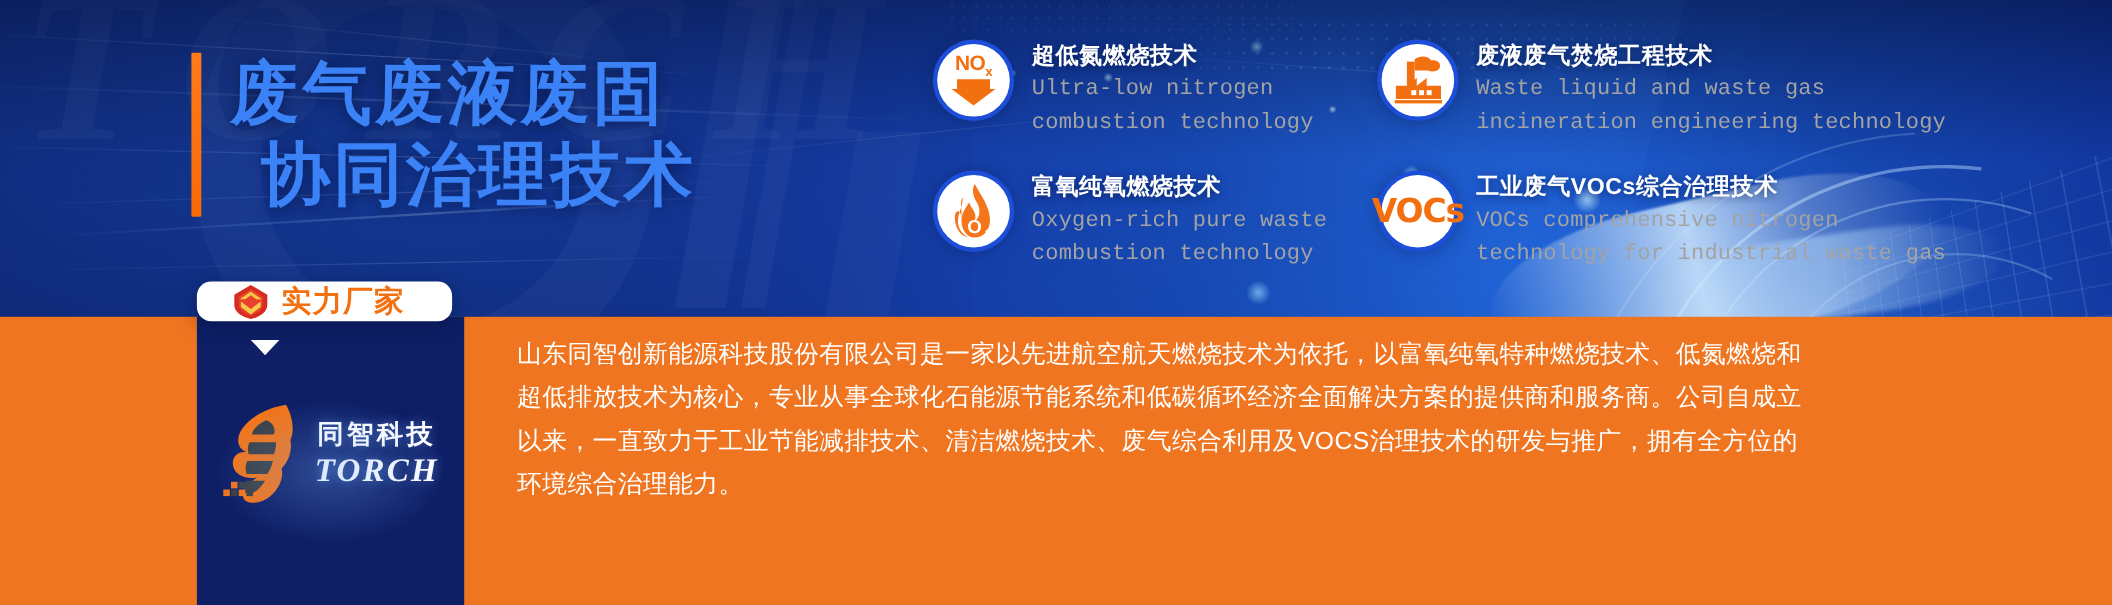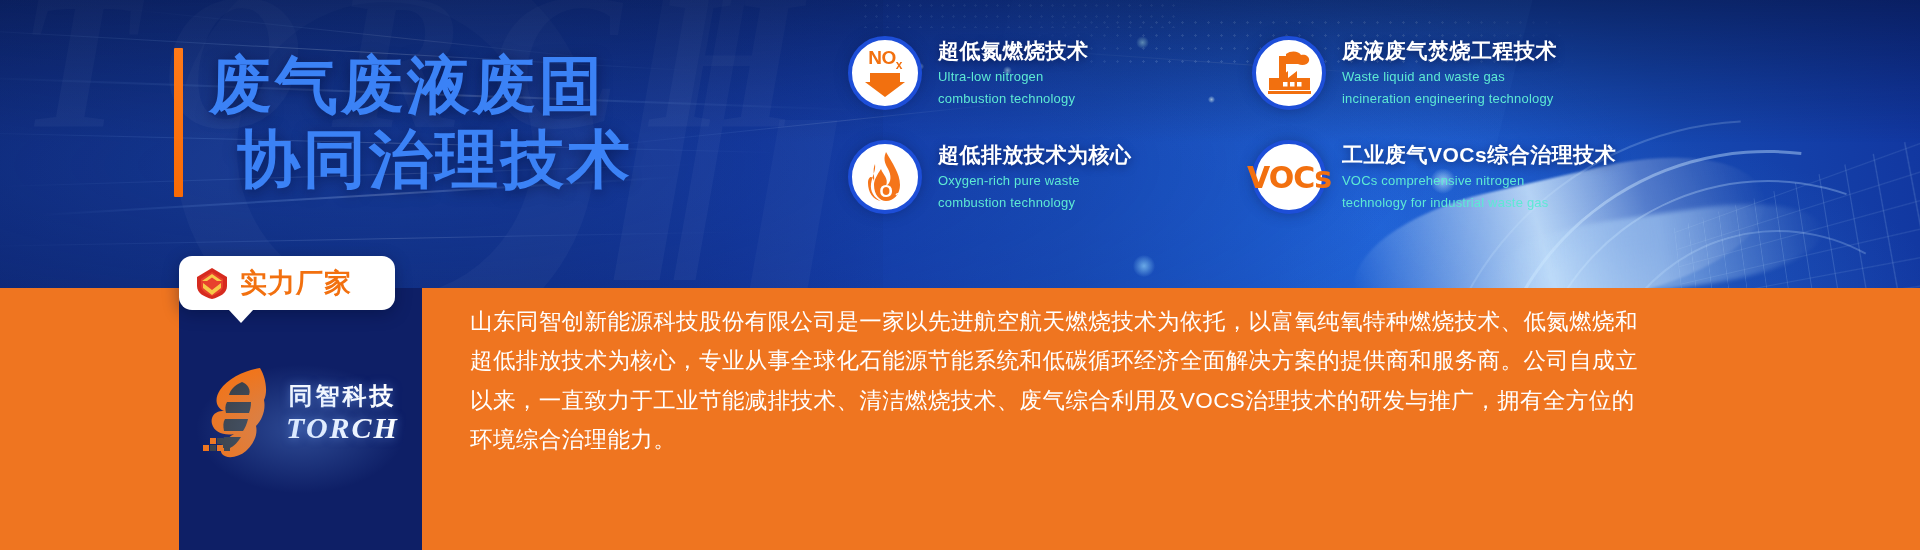--- a/index.html
+++ b/index.html
@@ -180,39 +180,40 @@
     display:flex;align-items:center;justify-content:center;
     box-shadow:0 0 14px rgba(10,30,90,.45);
   }
   .f-text{padding-top:2px;}
   .f-cn{
     color:#ffffff;font-size:21px;font-weight:bold;letter-spacing:.5px;
     line-height:1.25;white-space:nowrap;
     text-shadow:0 2px 8px rgba(4,14,58,.6);
   }
   .f-en{
-    color:#5eead4;font-size:13px;line-height:1.33;
+    color:#a3a3a3;font-size:20px;line-height:1.33;
     margin-top:4px;letter-spacing:.2px;white-space:nowrap;
     font-weight:400;
+    font-family:Liberation Mono, monospace;
   }
 
   
   .nox{display:flex;flex-direction:column;align-items:center;line-height:1;}
   .nox-text{color:#f2700f;font-weight:bold;font-size:19px;letter-spacing:-.5px;}
   .nox-text sub{font-size:12px;}
   .nox-arrow{margin-top:1px;}
 
   
   .badge{
     position:absolute;left:179px;top:256px;
-    width:200px;height:54px;
+    width:200px;height:36px;
     background:#ffffff;
     border-radius:13px;
     display:flex;align-items:center;
-    padding-left:16px;gap:11px;
+    padding-left:32px;gap:11px;
     box-shadow:0 4px 16px rgba(2,12,48,.4);
     z-index:6;
   }
   .badge-text{
     color:#f2700f;font-size:27px;font-weight:bold;letter-spacing:1px;
     font-family:"DejaVu Sans","Liberation Sans",sans-serif;
   }
   .badge-pointer{
     position:absolute;left:228px;top:309px;
     width:0;height:0;
@@ -362,21 +363,21 @@
     <div class="feature">
       <div class="f-icon">
         <svg width="46" height="52" viewBox="0 0 46 52">
           <path d="M24 1 C20 10 25 15 27 20 C30 27 28 33 24 35 C27 27 21 24 19 18 C15 24 12 29 12 34 C12 44 18 50 24 50 C32 50 38 43 38 34 C38 22 30 12 24 1 Z" fill="#f5751a"></path>
           <path d="M13 13 C10 20 13 25 12 30 C10 23 6 26 6 32 C6 41 11 49 19 50 C12 47 8 40 9 33 C10 25 14 20 13 13 Z" fill="#f5751a"></path>
           <text x="24" y="46" font-family="Liberation Sans, sans-serif" font-size="17" font-weight="bold" fill="#ffffff" text-anchor="middle">O</text>
           <text x="36" y="50" font-family="Liberation Sans, sans-serif" font-size="11" fill="#ffffff" text-anchor="middle">2</text>
         </svg>
       </div>
       <div class="f-text">
-        <div class="f-cn">超低排放技术为核心</div>
+        <div class="f-cn">富氧纯氧燃烧技术</div>
         <div class="f-en">Oxygen-rich pure waste</div>
         <div class="f-en">combustion technology</div>
       </div>
     </div>
 
     <div class="feature">
       <div class="f-icon">
         <div style="color:#f2700f;font-weight:bold;font-size:30px;letter-spacing:-1px;font-family:'DejaVu Sans','Liberation Sans',sans-serif;">VOCs</div>
       </div>
       <div class="f-text">

